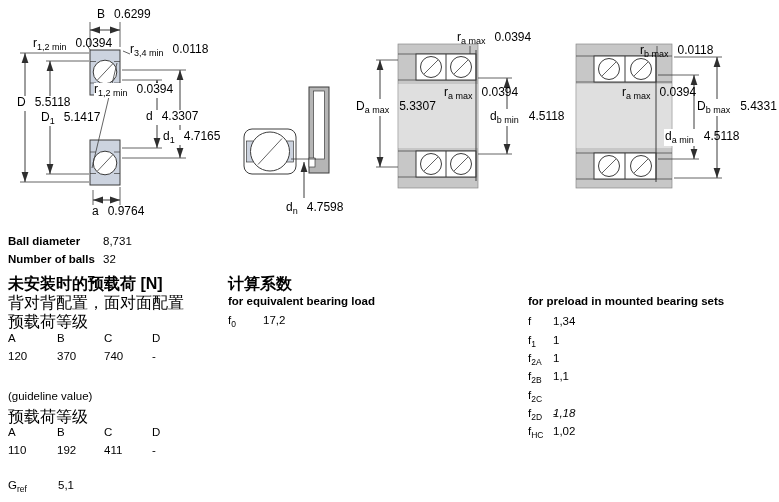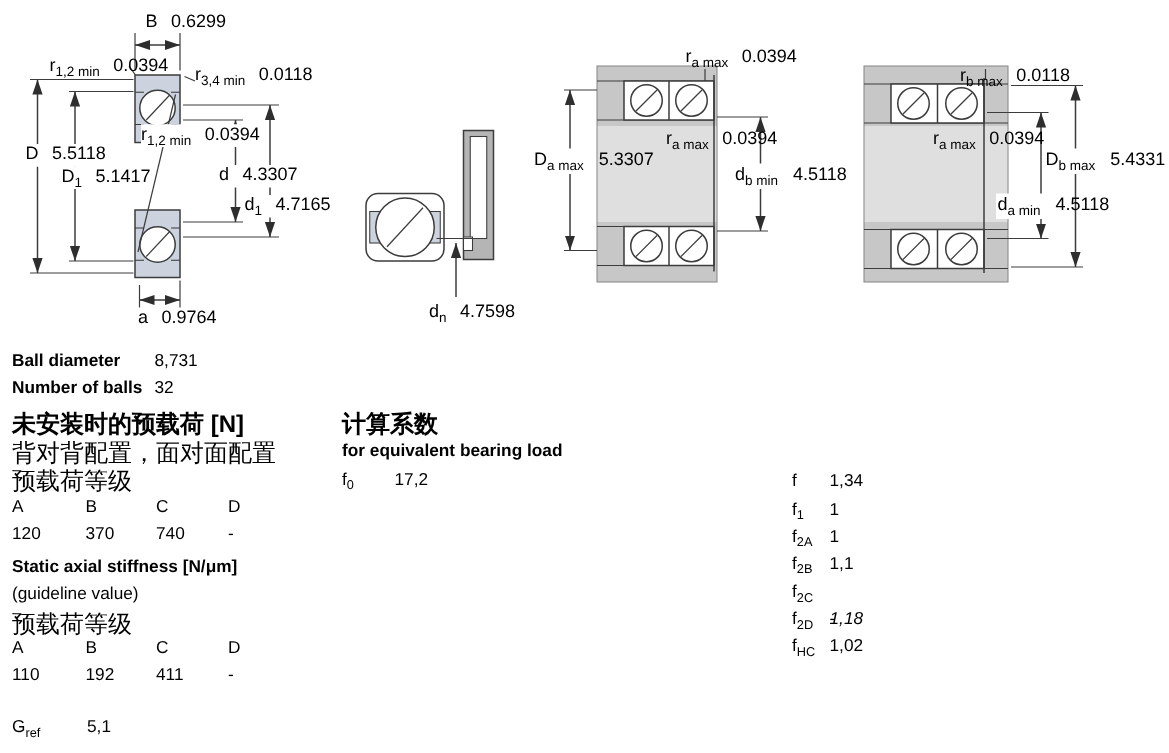--- a/index.html
+++ b/index.html
@@ -249,40 +249,40 @@
   <div class="t cn" style="left:8px;top:314px;">预载荷等级</div>
   <div class="t" style="left:8px;top:333px;">A</div>
   <div class="t" style="left:57px;top:333px;">B</div>
   <div class="t" style="left:104px;top:333px;">C</div>
   <div class="t" style="left:152px;top:333px;">D</div>
   <div class="t" style="left:8px;top:351px;">120</div>
   <div class="t" style="left:57px;top:351px;">370</div>
   <div class="t" style="left:104px;top:351px;">740</div>
   <div class="t" style="left:152px;top:351px;">-</div>
 
-  <div class="t b" style="left:8px;top:373px;">Static axial stiffness [N/μm]</div>
   <div class="t" style="left:8px;top:391px;">(guideline value)</div>
   <div class="t cn" style="left:8px;top:409px;">预载荷等级</div>
   <div class="t" style="left:8px;top:427px;">A</div>
   <div class="t" style="left:57px;top:427px;">B</div>
   <div class="t" style="left:104px;top:427px;">C</div>
   <div class="t" style="left:152px;top:427px;">D</div>
   <div class="t" style="left:8px;top:445px;">110</div>
   <div class="t" style="left:57px;top:445px;">192</div>
   <div class="t" style="left:104px;top:445px;">411</div>
   <div class="t" style="left:152px;top:445px;">-</div>
 
   <div class="t" style="left:8px;top:480px;"><span>G</span><sub>ref</sub></div>
   <div class="t" style="left:58px;top:480px;">5,1</div>
 
   <div class="t b cn" style="left:228px;top:276px;">计算系数</div>
   <div class="t b" style="left:228px;top:296px;">for equivalent bearing load</div>
   <div class="t" style="left:228px;top:315px;"><span>f</span><sub>0</sub></div>
   <div class="t" style="left:263px;top:315px;">17,2</div>
 
+  <div class="t b" style="left:528px;top:296px;">for preload in mounted bearing sets</div>
 
   <div class="t" style="left:528px;top:316px;"><span>f</span><sub></sub></div>
   <div class="t" style="left:553px;top:316px;">1,34</div>
 
   <div class="t" style="left:528px;top:335px;"><span>f</span><sub>1</sub></div>
   <div class="t" style="left:553px;top:335px;">1</div>
 
   <div class="t" style="left:528px;top:353px;"><span>f</span><sub>2A</sub></div>
   <div class="t" style="left:553px;top:353px;">1</div>
 

